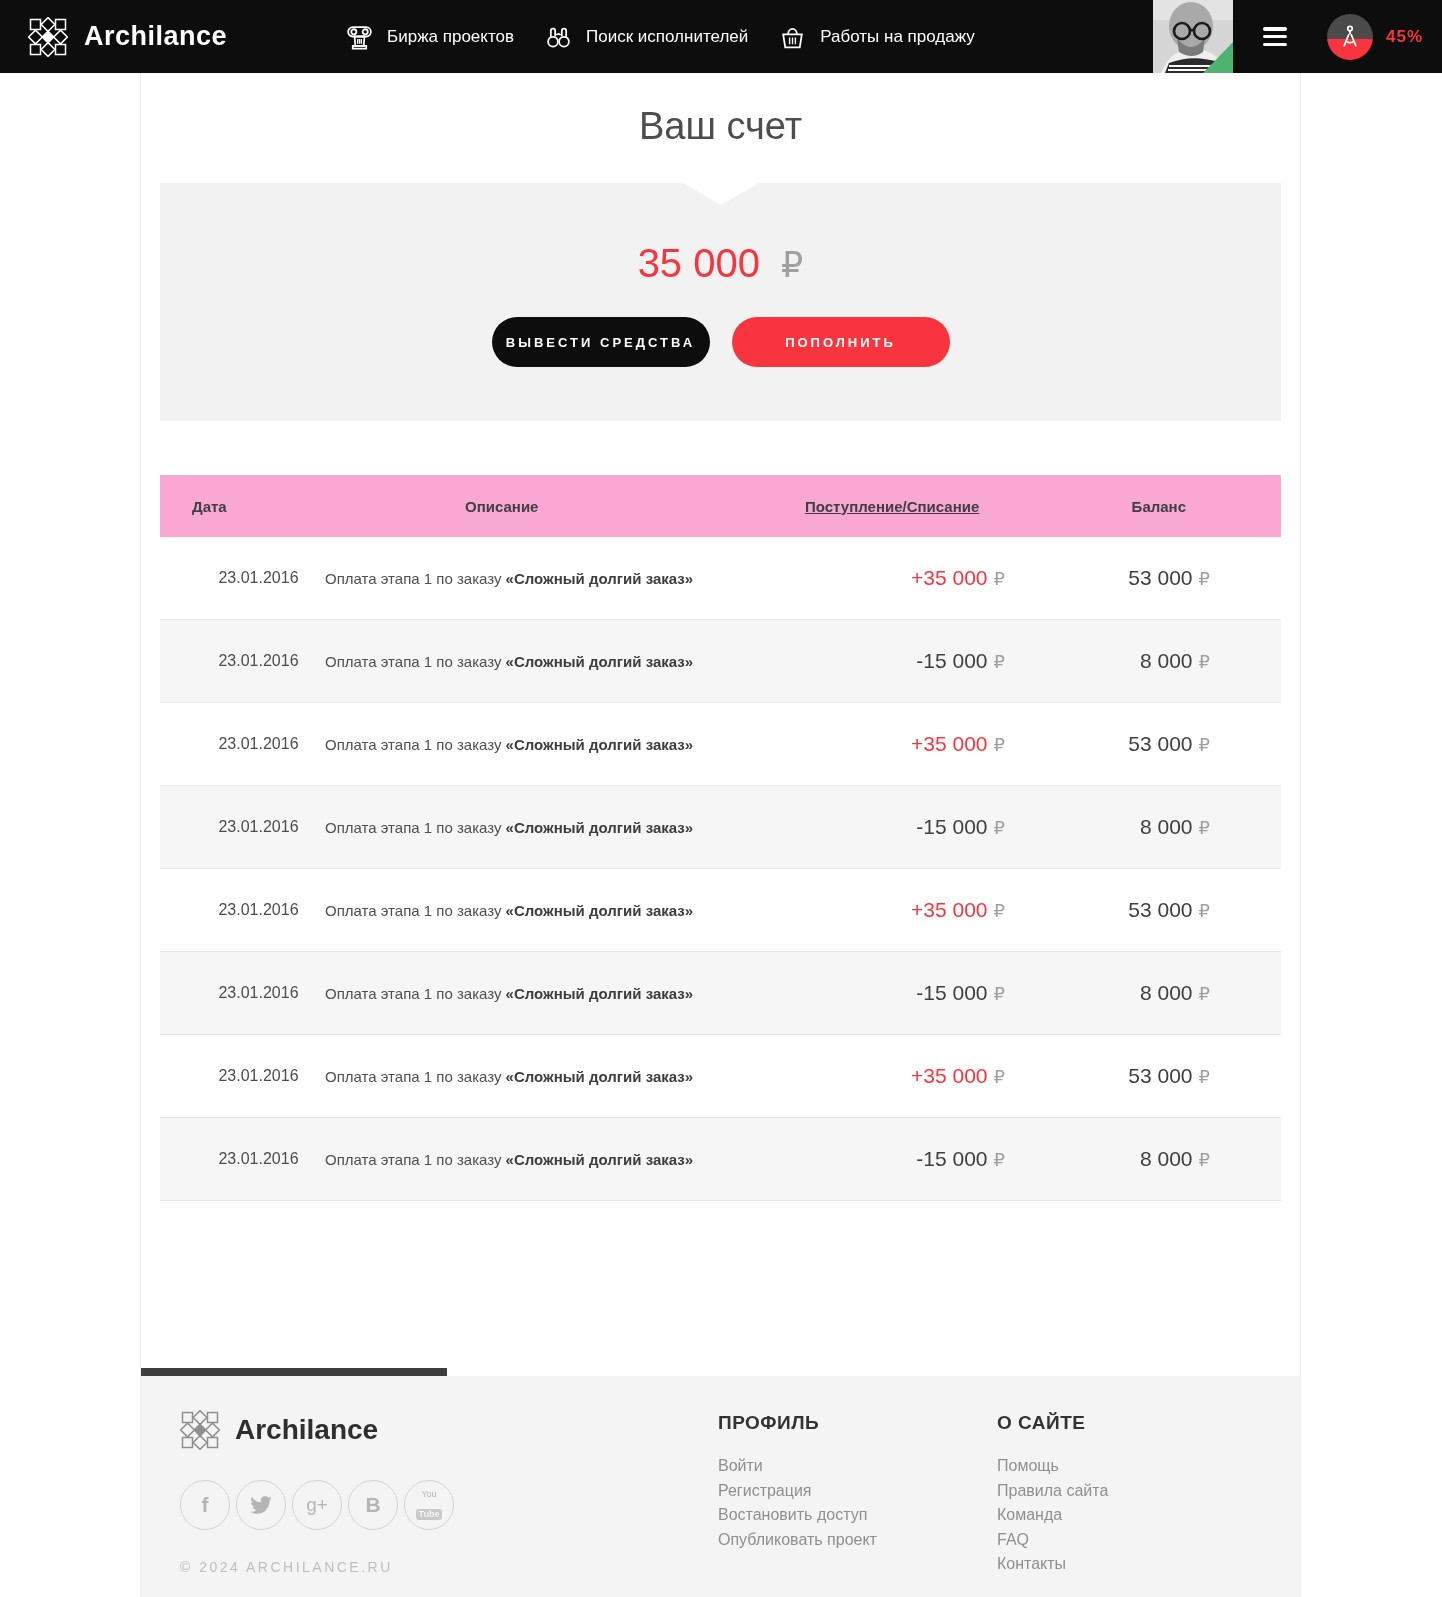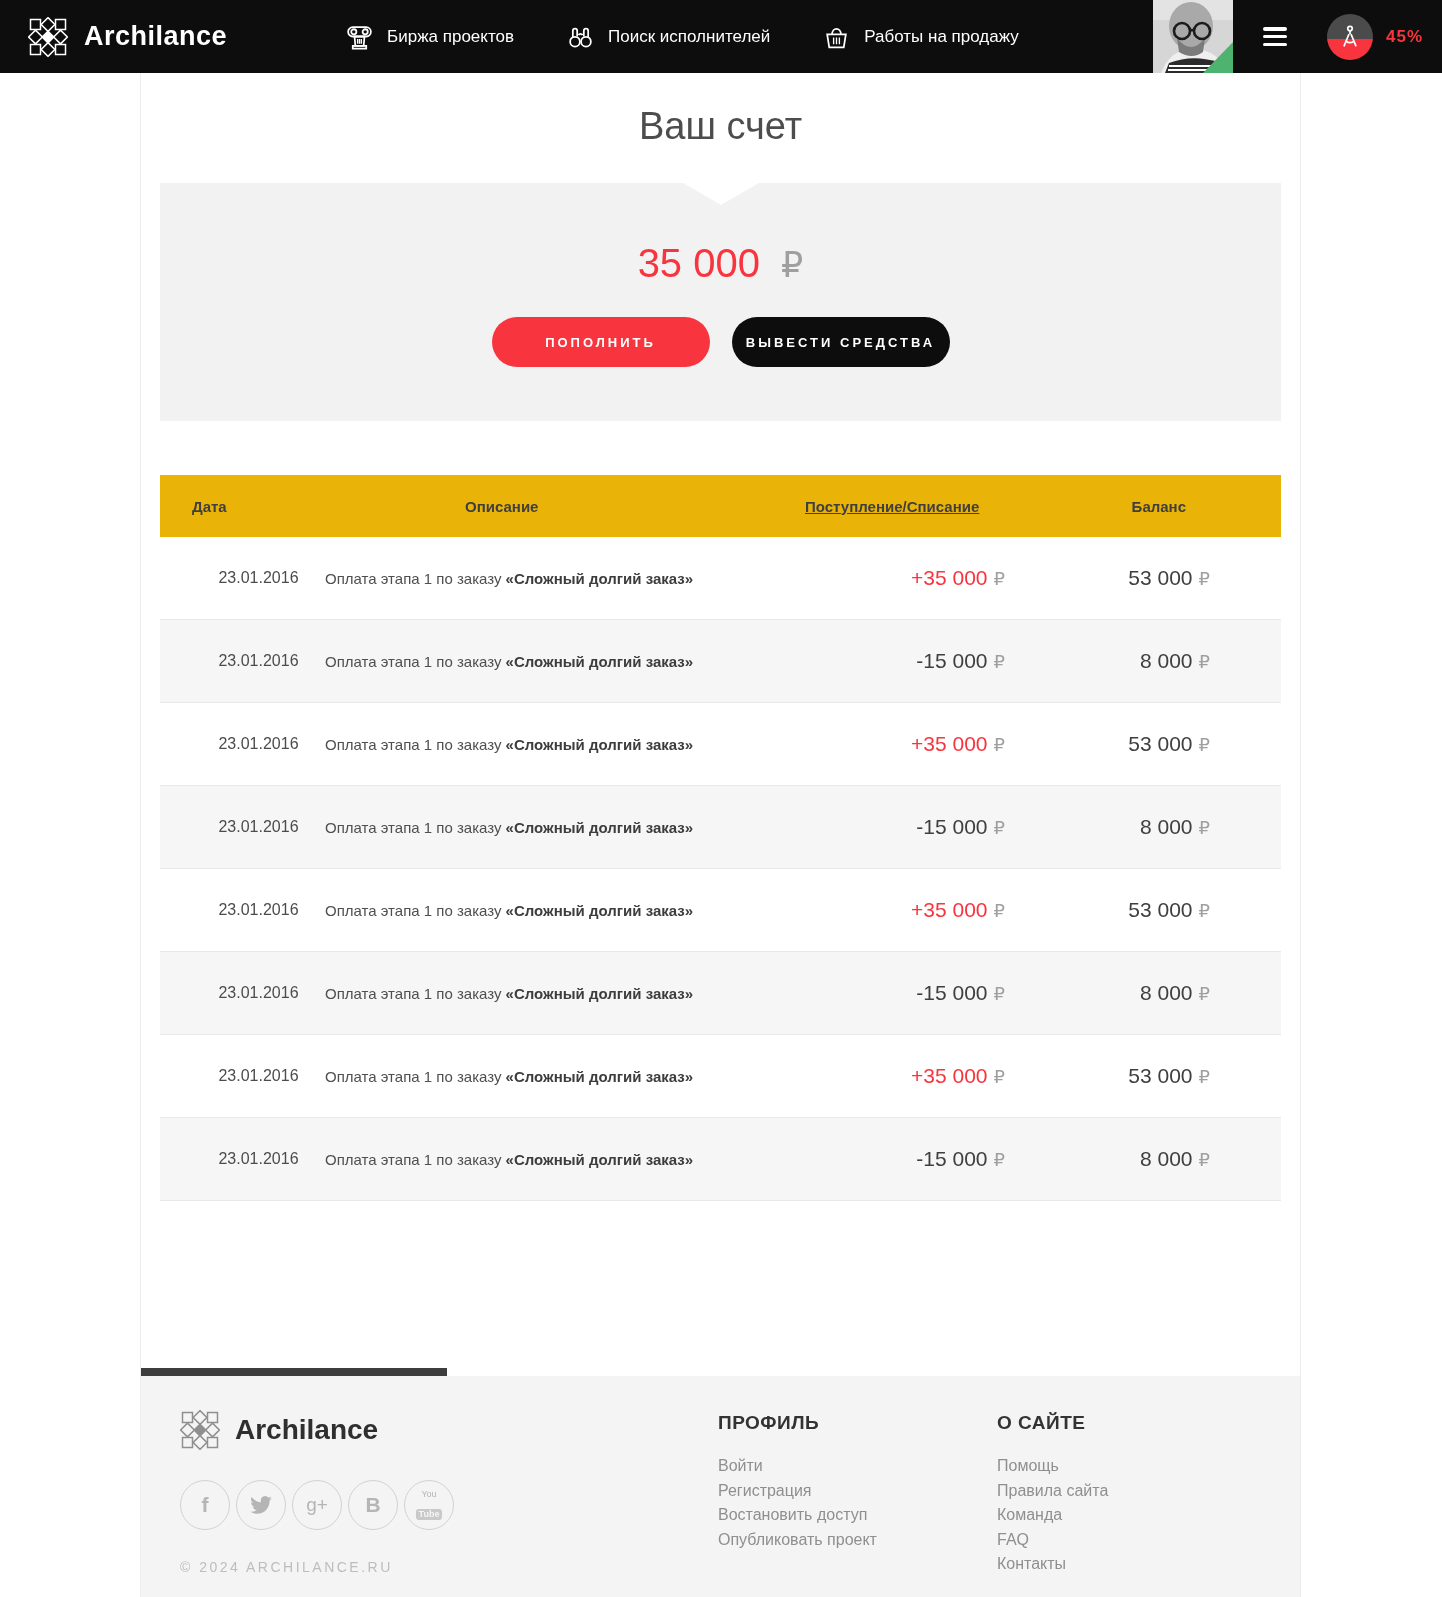--- a/index.html
+++ b/index.html
@@ -2,21 +2,21 @@
 <html><head>
 <meta charset="utf-8">
 <style>
   * { margin:0; padding:0; box-sizing:border-box; }
   html,body { width:1442px; height:1597px; background:#ffffff; font-family:"Liberation Sans", sans-serif; position:relative; overflow:hidden; }
 
   
   .site-header { position:absolute; top:0; left:0; width:1442px; height:73px; background:#0d0d0d; display:flex; align-items:center; z-index:10; }
   .brand { display:flex; align-items:center; gap:16px; margin-left:28px; cursor:pointer; }
   .brand-name { color:#ffffff; font-size:27px; font-weight:bold; letter-spacing:.5px; }
-  .main-nav { display:flex; align-items:flex-start; gap:52px; margin-left:118px; }
+  .main-nav { display:flex; align-items:flex-start; gap:30px; margin-left:118px; }
   .nav-item { display:flex; align-items:center; gap:13px; color:#ffffff; font-size:17px; cursor:pointer; white-space:nowrap; }
   .hdr-right { margin-left:auto; display:flex; align-items:center; }
   .avatar { width:80px; height:73px; position:relative; overflow:hidden; cursor:pointer; flex:none; }
   .hamburger { width:24px; height:19px; display:flex; flex-direction:column; justify-content:space-between; margin-left:30px; cursor:pointer; }
   .hamburger span { display:block; height:3.5px; background:#fff; border-radius:2px; }
   .progress-badge { width:46px; height:46px; border-radius:50%; margin-left:40px; background:linear-gradient(to bottom,#4b4b4b 54%,#f8353e 54%); display:flex; align-items:center; justify-content:center; cursor:pointer; flex:none; }
   .pct { color:#f8353e; font-size:17px; margin-left:13px; margin-right:19px; font-weight:bold; letter-spacing:1px; }
 
   
   .page-column { position:absolute; top:73px; left:140px; width:1161px; height:1524px; background:#fff; border-left:1px solid #ededed; border-right:1px solid #ededed; }
@@ -30,21 +30,21 @@
   .cur { color:#9f9f9f; font-family:"DejaVu Sans", sans-serif; }
   .balance-line .cur { font-size:35px; margin-left:10px; }
   .actions { margin-top:31px; display:flex; justify-content:center; gap:22px; }
   .btn { width:218px; height:50px; border:none; border-radius:25px; color:#fff; font-family:"Liberation Sans", sans-serif; font-size:13px; font-weight:bold; letter-spacing:3px; cursor:pointer; }
   .btn-topup { background:#f8353e; }
   .btn-withdraw { background:#0d0d0d; }
 
   
   .tx-table { margin:54px 19px 0; }
   .grid-row { display:grid; grid-template-columns:165px 480px 200px 205px; padding-right:71px; align-items:center; }
-  .tx-head { background:#eab308; height:62px; font-size:15px; font-weight:bold; color:#3f3f3f; }
+  .tx-head { background:#f9a8d4; height:62px; font-size:15px; font-weight:bold; color:#3f3f3f; }
   .th-date { padding-left:32px; }
   .th-desc { padding-left:140px; }
   .th-amount { text-align:left; margin-right:-40px;text-decoration:underline; }
   .th-balance { text-align:right; padding-right:24px; }
   .tx-row { height:83px; border-bottom:1px solid #e9e9e9; }
   .tx-row:nth-child(odd) { background:#ffffff; }
   .tx-row:nth-child(even) { background:#f6f6f6; }
   .td-date { padding-left:32px; font-size:16px; color:#4c4c4c;text-align:center; }
   .td-desc { font-size:15px; color:#4f4f4f; }
   .td-desc b { color:#3d3d3d; }
@@ -172,22 +172,22 @@
 
   <h1 class="page-title">Ваш счет</h1>
 
   <section class="balance-panel">
     <div class="notch"></div>
     <div class="balance-line">
       <span class="balance-value">35 000</span>
       <span class="cur">₽</span>
     </div>
     <div class="actions">
+      <button class="btn btn-withdraw">ВЫВЕСТИ СРЕДСТВА</button>
       <button class="btn btn-topup">ПОПОЛНИТЬ</button>
-      <button class="btn btn-withdraw">ВЫВЕСТИ СРЕДСТВА</button>
     </div>
   </section>
 
   <section class="tx-table">
     <div class="grid-row tx-head">
       <div class="th-date">Дата</div>
       <div class="th-desc">Описание</div>
       <div class="th-amount">Поступление/Списание</div>
       <div class="th-balance">Баланс</div>
     </div>

